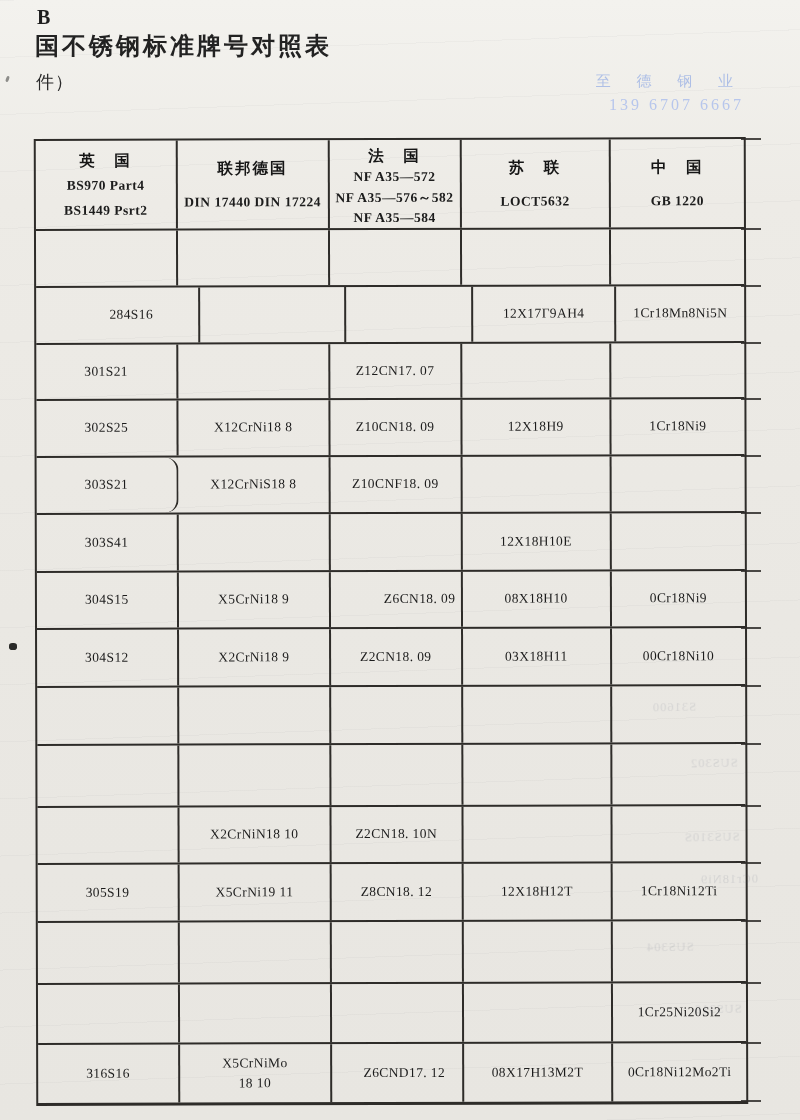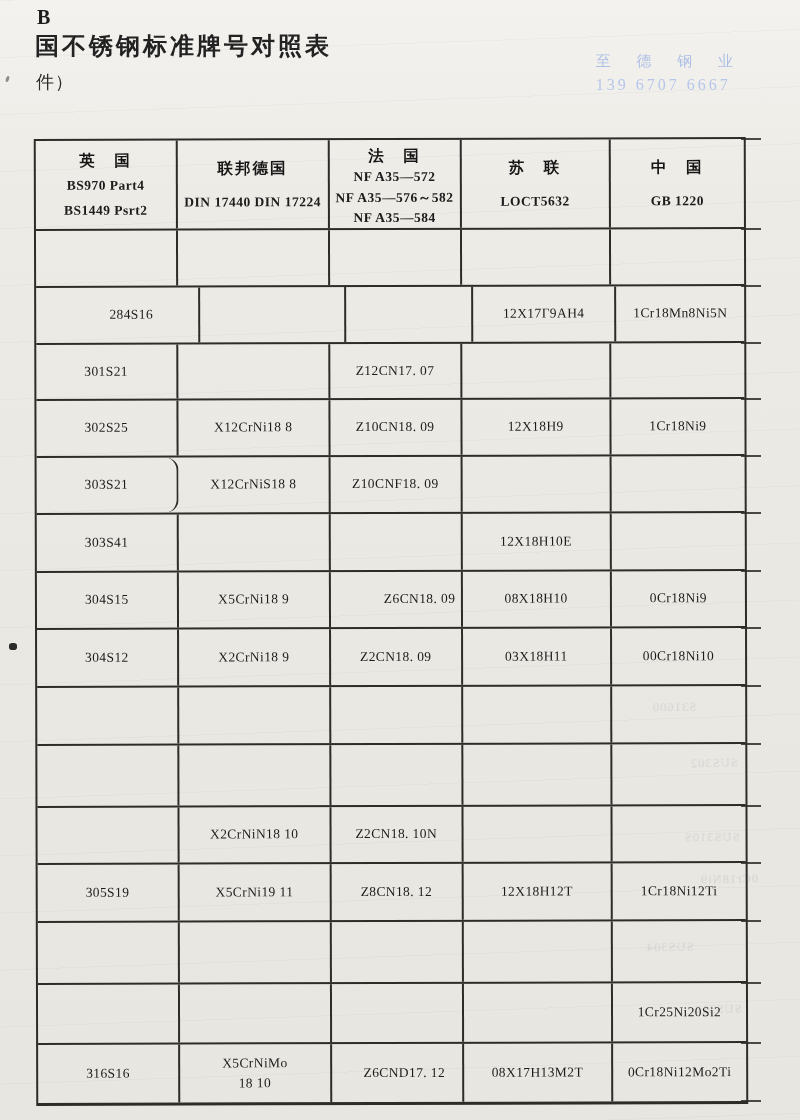--- a/index.html
+++ b/index.html
@@ -24,21 +24,21 @@
   }
   .page-title{
     position:absolute;left:35px;top:30px;margin:0;
     font-size:24px;font-weight:bold;color:#222;letter-spacing:3px;
   }
   .page-subtitle{
     position:absolute;left:36px;top:70px;
     font-size:18px;color:#2a2a2a;letter-spacing:1px;
   }
   .watermark{
-    position:absolute;right:56px;top:52px;text-align:left;
+    position:absolute;right:56px;top:72px;text-align:right;
     color:#b3c3e8;user-select:none;
   }
   .watermark .wm-company{font-size:15px;letter-spacing:11px;color:#aebfe6;}
   .watermark .wm-phone{font-size:16px;letter-spacing:3px;margin-top:5px;color:#b7c6ec;}
 
   .std-table{
     position:absolute;left:35px;top:138px;width:708px;
     border:2px solid #2e2c29;border-bottom-width:3px;
     transform:rotate(-0.15deg);
     background:transparent;

